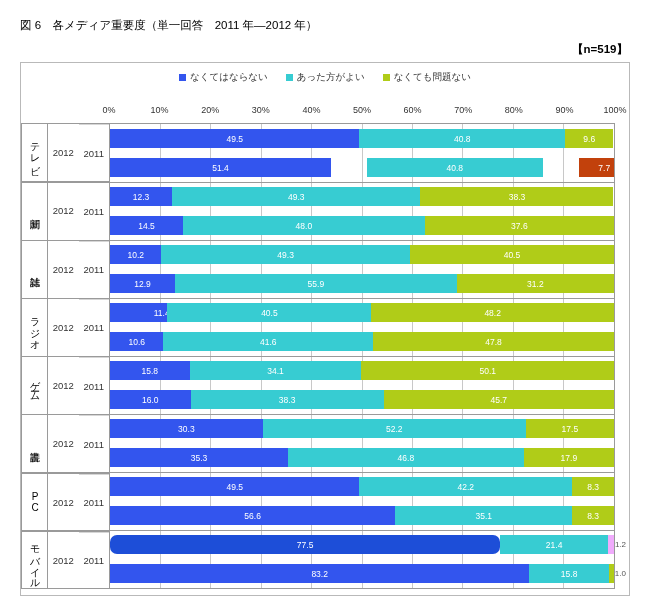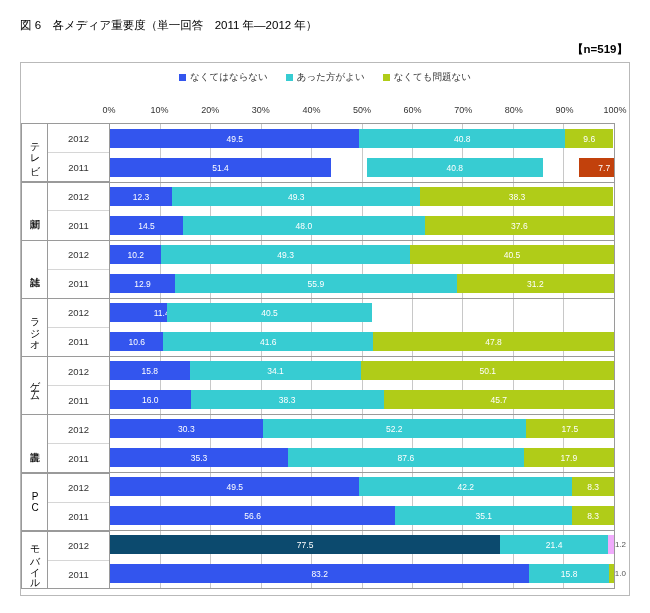--- a/index.html
+++ b/index.html
@@ -180,21 +180,21 @@
     border-right: 1px solid #9a9a9a;
     box-sizing: border-box;
     writing-mode: vertical-rl;
     text-orientation: upright;
     letter-spacing: 0px;
     line-height: 1;
   }
   .ycat-years {
     flex: 1;
     display: flex;
-    flex-direction: column;
+    flex-direction: row;
   }
   .ycat-year {
     flex: 1;
     display: flex;
     align-items: center;
     justify-content: center;
     font-size: 9.5px;
     color: #333;
     box-sizing: border-box;
   }
@@ -391,20 +391,23 @@
           </div>
           <div class="group" style="top: 37.5%; height: 12.5%;">
             <div class="group-sep" style="top: 0px;"></div>
             <div class="bar-row" style="top: calc(0% + 5px); height: calc(50% - 10px);">
               <div class="seg" style="width: 11.4%; background: rgb(51, 85, 238); padding-left: 46px;">
                 <span class="val">11.4</span>
               </div>
               <div class="seg" style="width: 40.5%; background: rgb(55, 204, 210);">
                 <span class="val">40.5</span>
               </div>
+              <div class="seg" style="width: 48.2%; background: rgb(176, 204, 24);">
+                <span class="val">48.2</span>
+              </div>
             </div>
             <div class="bar-row" style="top: calc(50% + 5px); height: calc(50% - 10px);">
               <div class="seg" style="width: 10.6%; background: rgb(51, 85, 238);">
                 <span class="val">10.6</span>
               </div>
               <div class="seg" style="width: 41.6%; background: rgb(55, 204, 210);">
                 <span class="val">41.6</span>
               </div>
               <div class="seg" style="width: 47.8%; background: rgb(176, 204, 24);">
                 <span class="val">47.8</span>
@@ -447,21 +450,21 @@
               </div>
               <div class="seg" style="width: 17.5%; background: rgb(176, 204, 24);">
                 <span class="val">17.5</span>
               </div>
             </div>
             <div class="bar-row" style="top: calc(50% + 5px); height: calc(50% - 10px);">
               <div class="seg" style="width: 35.3%; background: rgb(51, 85, 238);">
                 <span class="val">35.3</span>
               </div>
               <div class="seg" style="width: 46.8%; background: rgb(55, 204, 210);">
-                <span class="val">87.6</span>
+                <span class="val">46.8</span>
               </div>
               <div class="seg" style="width: 17.9%; background: rgb(176, 204, 24);">
                 <span class="val">17.9</span>
               </div>
             </div>
           </div>
           <div class="group" style="top: 75%; height: 12.5%;">
             <div class="group-sep" style="top: 0px;"></div>
             <div class="bar-row" style="top: calc(0% + 5px); height: calc(50% - 10px);">
               <div class="seg" style="width: 49.5%; background: rgb(51, 85, 238);">
@@ -482,21 +485,21 @@
                 <span class="val">35.1</span>
               </div>
               <div class="seg" style="width: 8.3%; background: rgb(176, 204, 24);">
                 <span class="val">8.3</span>
               </div>
             </div>
           </div>
           <div class="group" style="top: 87.5%; height: 12.5%;">
             <div class="group-sep" style="top: 0px;"></div>
             <div class="bar-row" style="top: calc(0% + 5px); height: calc(50% - 10px);">
-              <div class="seg" style="width: 77.5%; background: #0c4a6e;">
+              <div class="seg" style="width: 77.5%; background: #1d4ed8; border-radius: 7px;">
                 <span class="val">77.5</span>
               </div>
               <div class="seg" style="width: 21.4%; background: rgb(55, 204, 210);">
                 <span class="val">21.4</span>
               </div>
               <div class="seg tiny" style="width: 1.2%; background: #f0abfc;">
                 <span class="val">1.2</span>
               </div>
             </div>
             <div class="bar-row" style="top: calc(50% + 5px); height: calc(50% - 10px);">

